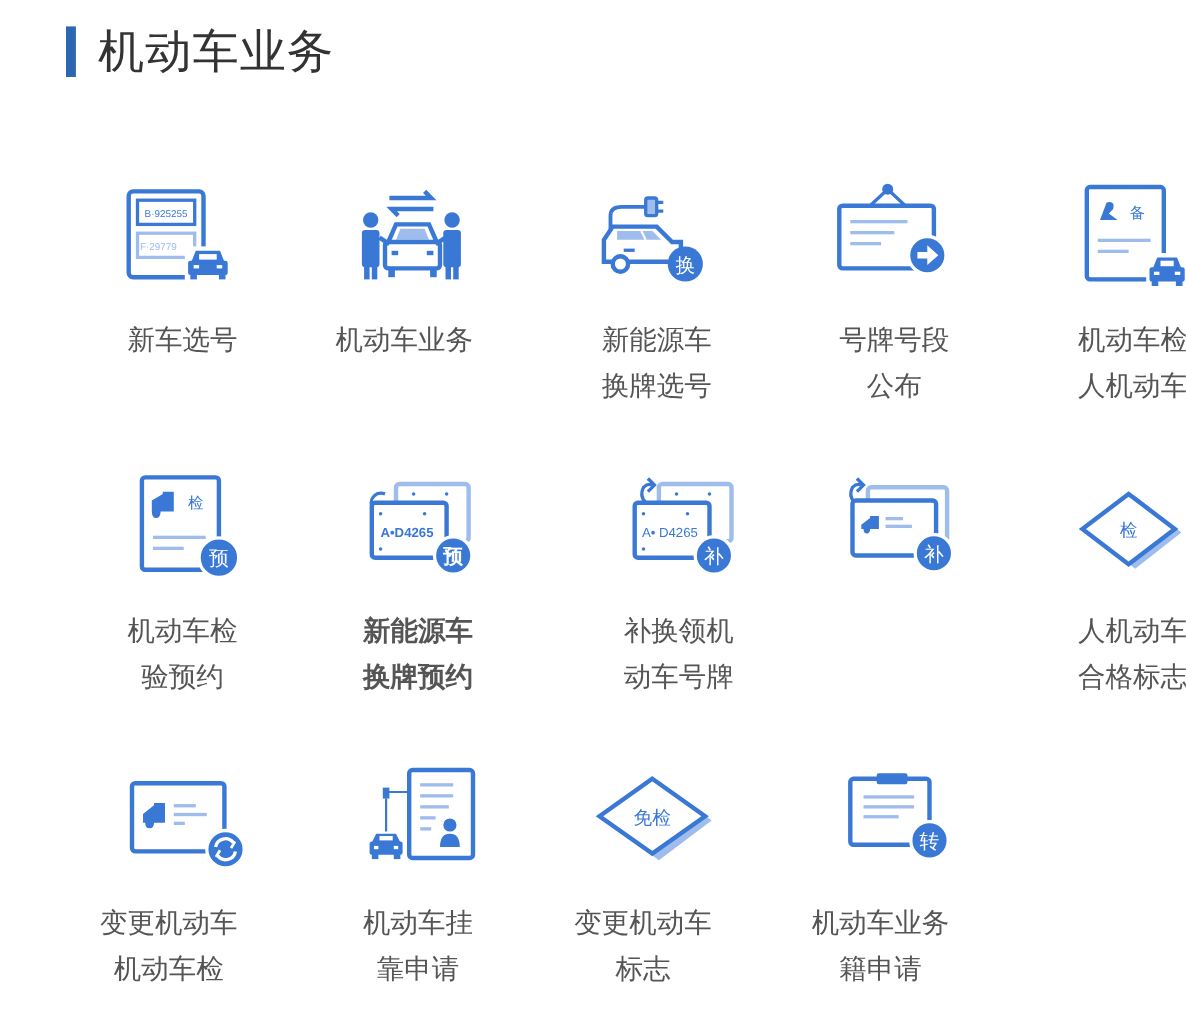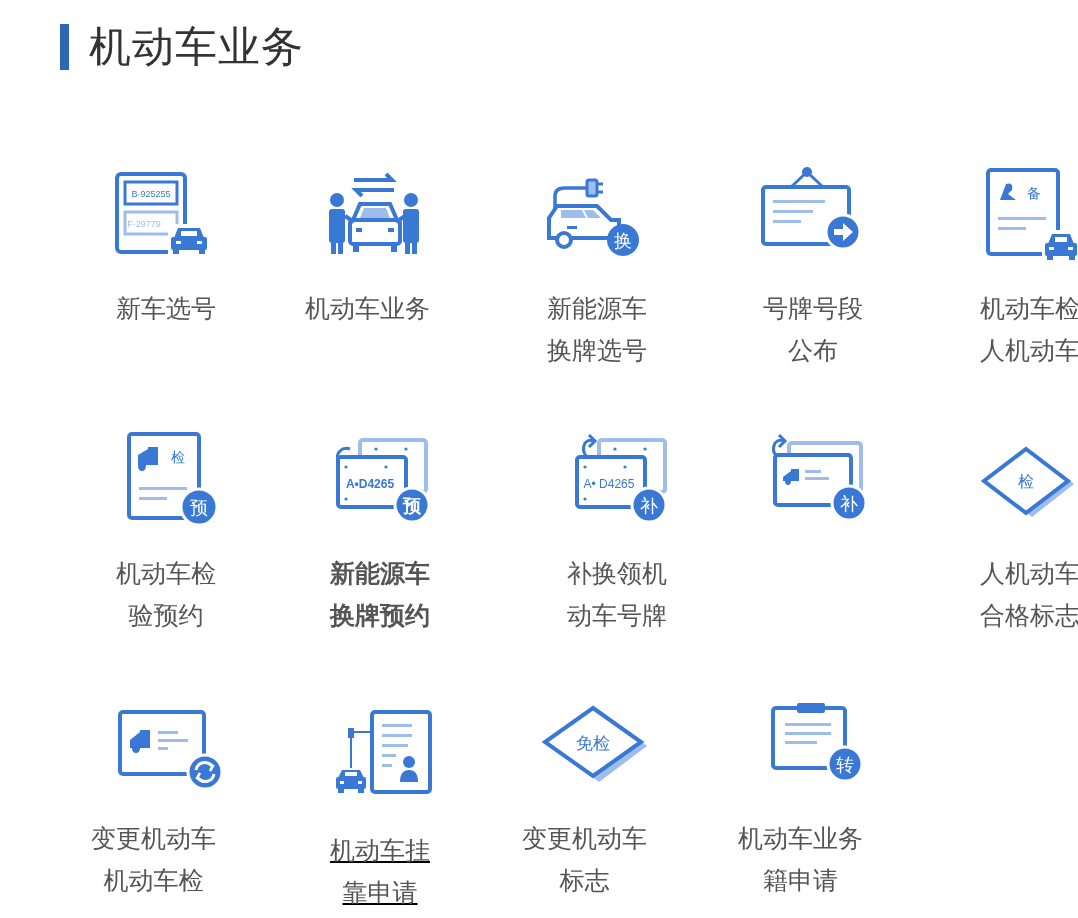--- a/index.html
+++ b/index.html
@@ -248,21 +248,21 @@
         <path d="M90 80 A9 9 0 0 1 106 76" fill="none" stroke="#fff" stroke-width="3"></path>
         <path d="M108 84 A9 9 0 0 1 92 88" fill="none" stroke="#fff" stroke-width="3"></path>
         <path d="M102 73 L107 76 L104 81" fill="none" stroke="#fff" stroke-width="2.5"></path>
         <path d="M96 91 L91 88 L94 83" fill="none" stroke="#fff" stroke-width="2.5"></path>
       </svg>
     </div>
     <div class="label">变更机动车
 机动车检</div>
   </div>
 
-  <div class="tile" style="left:214px;top:552px;text-decoration:underline;">
+  <div class="tile" style="left:214px;top:540px;">
     <div class="icon">
       <svg viewBox="0 0 110 110">
         <rect x="62" y="10" width="58" height="80" rx="3" fill="none" stroke="#3a78d6" stroke-width="4" transform="translate(-10,0)"></rect>
         <rect x="62" y="22" width="30" height="3" fill="#9ebcec"></rect>
         <rect x="62" y="32" width="30" height="3" fill="#9ebcec"></rect>
         <rect x="62" y="42" width="26" height="3" fill="#9ebcec"></rect>
         <rect x="62" y="52" width="14" height="3" fill="#9ebcec"></rect>
         <rect x="62" y="62" width="10" height="3" fill="#9ebcec"></rect>
         <circle cx="89" cy="60" r="6" fill="#3a78d6"></circle>
         <path d="M80 80 Q80 68 89 68 Q98 68 98 80 Z" fill="#3a78d6"></path>

